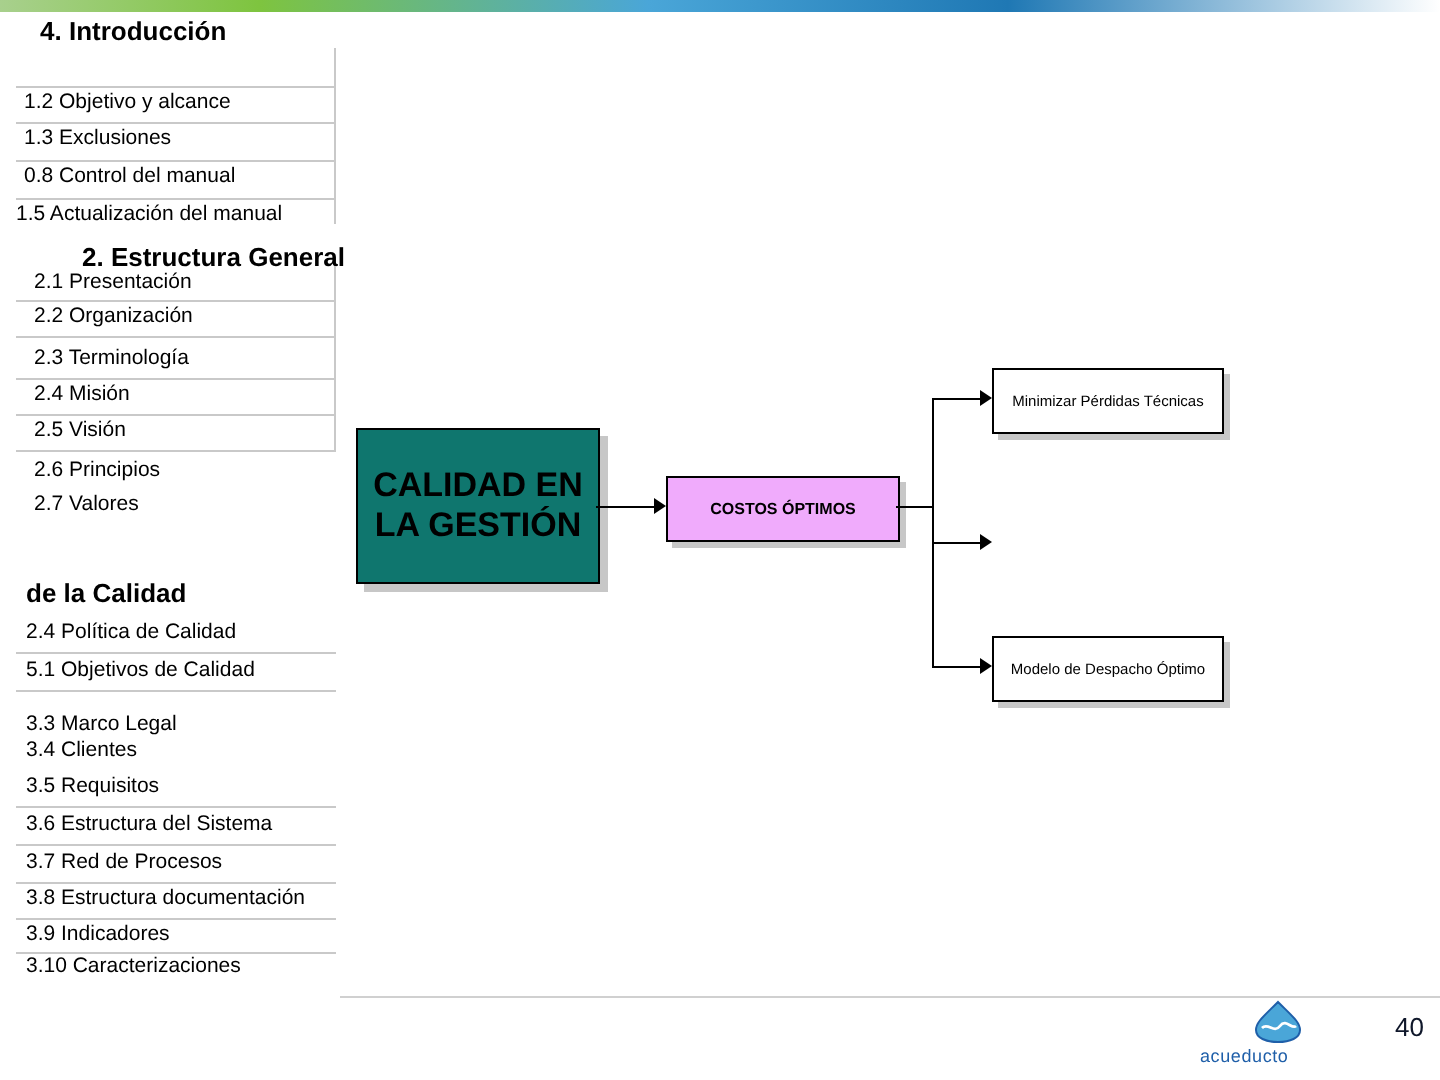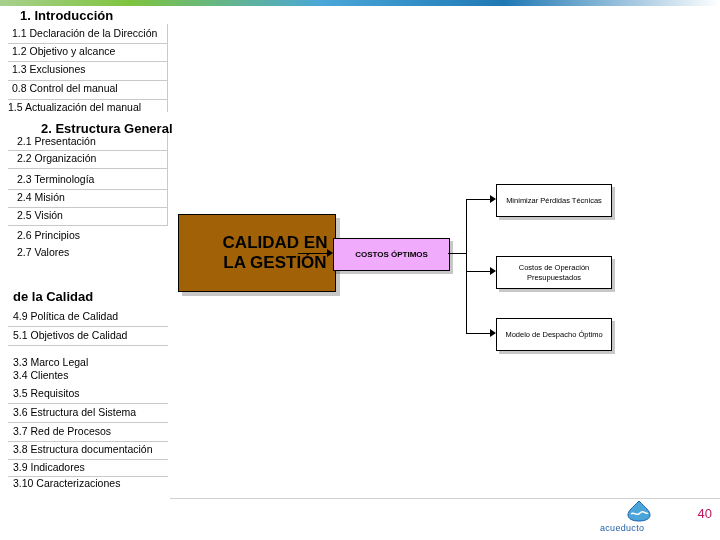--- a/index.html
+++ b/index.html
@@ -62,32 +62,31 @@
     background: #c9c9c9;
   }
 
   
   .main-box {
     position: absolute;
     left: 178px;
     top: 214px;
     width: 120px;
     height: 76px;
-    background: #a16207;
+    background: #0f766e;
     border: 1px solid #000000;
     box-shadow: 4px 4px 0 rgba(0,0,0,0.22);
     display: flex;
     align-items: center;
     justify-content: center;
     text-align: center;
     font-weight: bold;
     font-size: 17px;
     line-height: 20px;
     color: #000000;
-    padding-left: 36px;
   }
 
   .mid-box {
     position: absolute;
     left: 333px;
     top: 238px;
     width: 115px;
     height: 31px;
     background: #f0abfc;
     border: 1px solid #000000;
@@ -142,21 +141,21 @@
     top: 498px;
     width: 550px;
     height: 1px;
     background: #d0d0d0;
   }
   .page-num {
     position: absolute;
     right: 8px;
     top: 506px;
     font-size: 13px;
-    color: #be185d;
+    color: #0f172a;
   }
   .logo {
     position: absolute;
     left: 600px;
     top: 500px;
     width: 78px;
     height: 36px;
     text-align: left;
   }
   .logo-text {
@@ -167,23 +166,22 @@
   }
 </style>
 </head>
 <body>
 
 <div class="slide">
 
   <div class="top-bar"></div>
   <div class="top-bar-white"></div>
 
-  <div class="otitle" style="left:20px; top:8px; font-size:13px;">1. Introducción</div>
-
-  <div class="oitem" style="left:12px; top:27px; font-size:10.5px;">1.1 Declaración de la Dirección</div>
+  <div class="otitle" style="left:20px; top:8px; font-size:13px;">4. Introducción</div>
+
   <div class="rule" style="left:8px; top:43px; width:160px;"></div>
   <div class="oitem" style="left:12px; top:45px; font-size:10.5px;">1.2 Objetivo y alcance</div>
   <div class="rule" style="left:8px; top:61px; width:160px;"></div>
   <div class="oitem" style="left:12px; top:63px; font-size:10.5px;">1.3 Exclusiones</div>
   <div class="rule" style="left:8px; top:80px; width:160px;"></div>
   <div class="oitem" style="left:12px; top:82px; font-size:10.5px;">0.8 Control del  manual</div>
   <div class="rule" style="left:8px; top:99px; width:160px;"></div>
   <div class="oitem" style="left:8px; top:101px; font-size:10.5px;">1.5 Actualización del manual</div>
   <div class="vrule" style="left:167px; top:24px; height:88px;"></div>
 
@@ -198,21 +196,21 @@
   <div class="oitem" style="left:17px; top:191px; font-size:10.5px;">2.4 Misión</div>
   <div class="rule" style="left:8px; top:207px; width:160px;"></div>
   <div class="oitem" style="left:17px; top:209px; font-size:10.5px;">2.5 Visión</div>
   <div class="rule" style="left:8px; top:225px; width:160px;"></div>
   <div class="oitem" style="left:17px; top:229px; font-size:10.5px;">2.6 Principios</div>
   <div class="oitem" style="left:17px; top:246px; font-size:10.5px;">2.7 Valores</div>
   <div class="vrule" style="left:167px; top:133px; height:92px;"></div>
 
   <div class="otitle" style="left:13px; top:289px; font-size:13px;">de la Calidad</div>
 
-  <div class="oitem" style="left:13px; top:310px; font-size:10.5px;">4.9 Política  de Calidad</div>
+  <div class="oitem" style="left:13px; top:310px; font-size:10.5px;">2.4 Política  de Calidad</div>
   <div class="rule" style="left:8px; top:326px; width:160px;"></div>
   <div class="oitem" style="left:13px; top:329px; font-size:10.5px;">5.1 Objetivos de Calidad</div>
   <div class="rule" style="left:8px; top:345px; width:160px;"></div>
   <div class="oitem" style="left:13px; top:356px; font-size:10.5px;">3.3 Marco Legal</div>
   <div class="oitem" style="left:13px; top:369px; font-size:10.5px;">3.4 Clientes</div>
   <div class="oitem" style="left:13px; top:387px; font-size:10.5px;">3.5 Requisitos</div>
   <div class="rule" style="left:8px; top:403px; width:160px;"></div>
   <div class="oitem" style="left:13px; top:406px; font-size:10.5px;">3.6 Estructura del Sistema</div>
   <div class="rule" style="left:8px; top:422px; width:160px;"></div>
   <div class="oitem" style="left:13px; top:425px; font-size:10.5px;">3.7 Red de Procesos</div>
@@ -236,21 +234,20 @@
   <div class="conn" style="left:466px; top:199px; width:24px; height:1px;"></div>
   <div class="arrow-right" style="left:490px; top:195px;"></div>
 
   <div class="conn" style="left:466px; top:271px; width:24px; height:1px;"></div>
   <div class="arrow-right" style="left:490px; top:267px;"></div>
 
   <div class="conn" style="left:466px; top:333px; width:24px; height:1px;"></div>
   <div class="arrow-right" style="left:490px; top:329px;"></div>
 
   <div class="right-box" id="rb0">Minimizar Pérdidas Técnicas</div>
-  <div class="right-box" id="rb1">Costos de Operación Presupuestados</div>
   <div class="right-box" id="rb2">Modelo de Despacho Óptimo</div>
 
   <div class="footer-rule"></div>
 
   <div class="logo">
     <svg width="40" height="22" viewBox="0 0 40 22" style="display:block;margin:0 auto;">
       <path d="M20 1 C13 8, 9 11, 9 15 C9 19, 14 21, 20 21 C26 21, 31 19, 31 15 C31 11, 27 8, 20 1 Z" fill="#4aa6d8" stroke="#1f5fa9" stroke-width="1"></path>
       <path d="M12 14 C15 11, 18 17, 21 13 C24 9, 27 15, 29 13" fill="none" stroke="#ffffff" stroke-width="1.4"></path>
     </svg>
     <div class="logo-text">acueducto</div>

